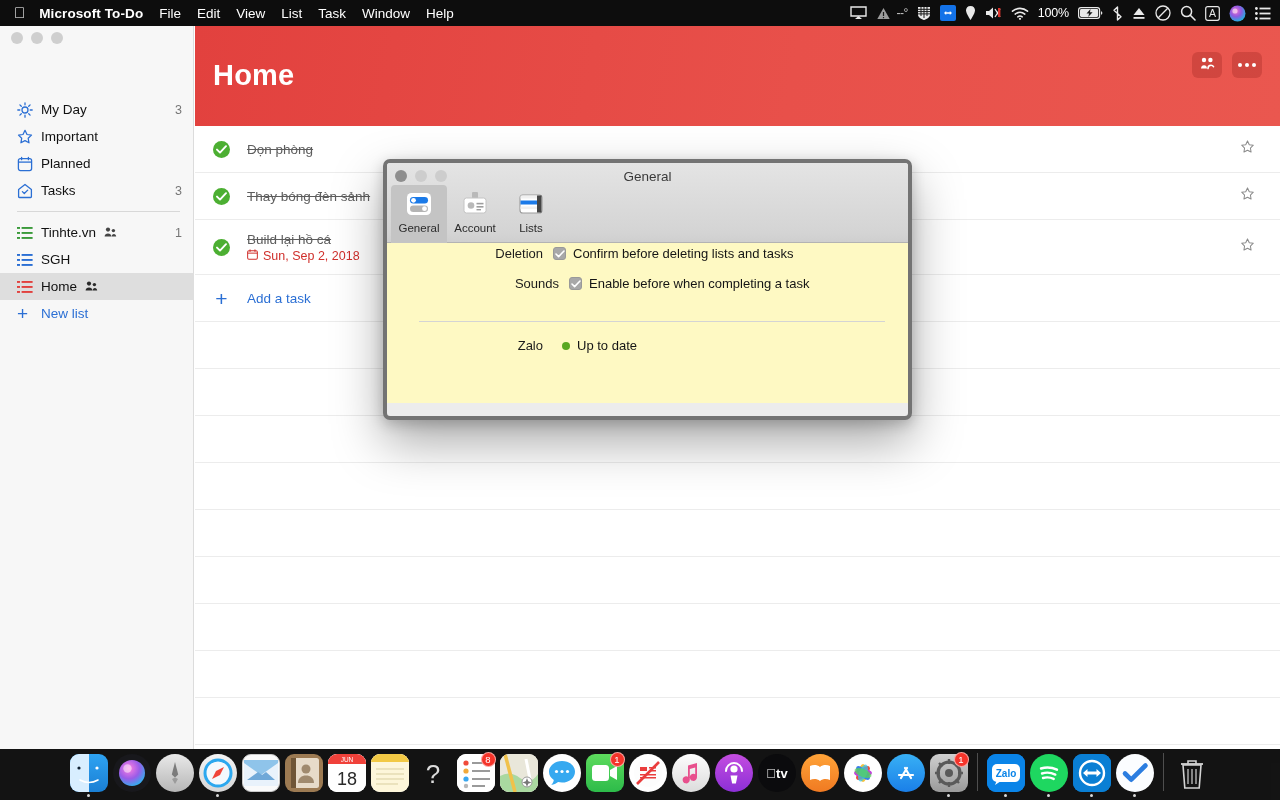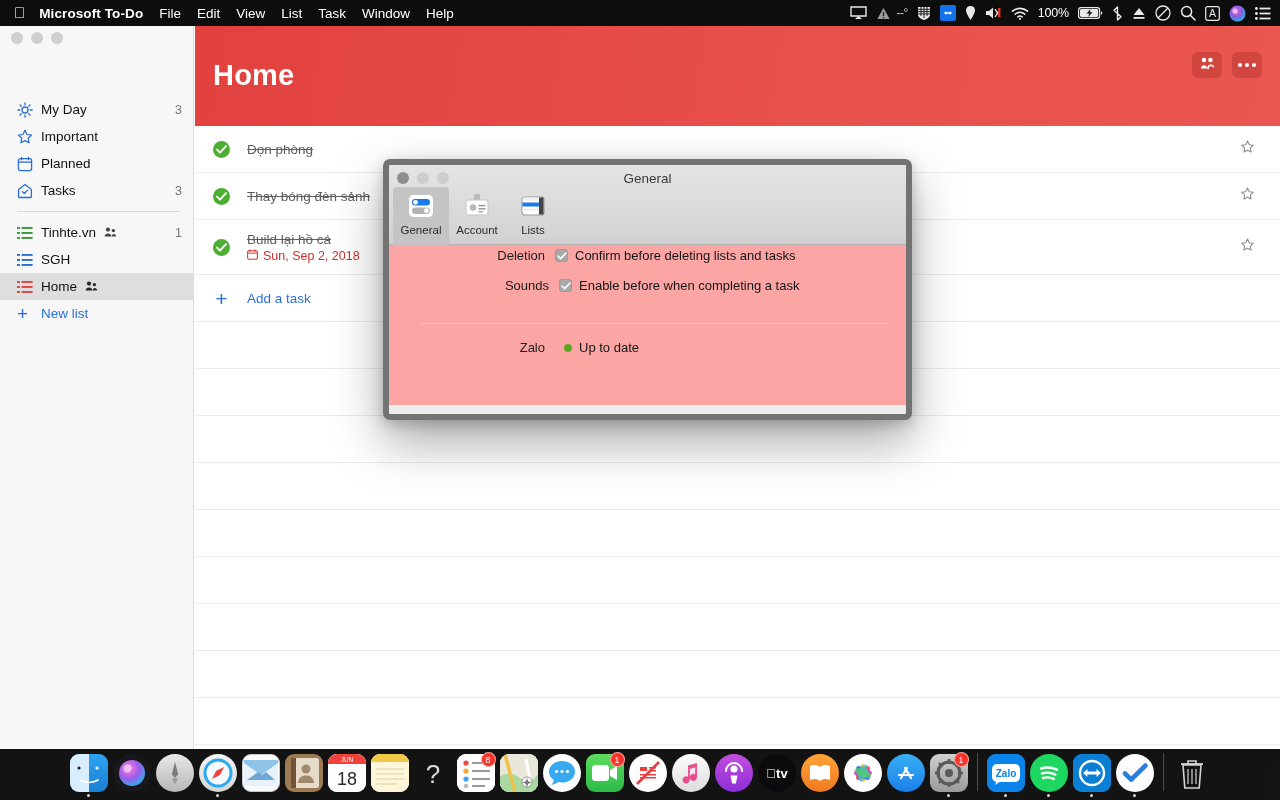--- a/index.html
+++ b/index.html
@@ -100,21 +100,21 @@
   .erow { height: 47px; border-bottom: 1px solid #ececec; }
 
   
   #prefs {
     position: absolute; left: 383px; top: 133px; width: 529px; height: 261px;
     background: #ececec;
     border-radius: 7px;
     box-shadow: 0 22px 50px rgba(0,0,0,.34), 0 4px 14px rgba(0,0,0,.2);
     z-index: 60;
     overflow: hidden;
-    border: 6px solid #737373;
+    border: 4px solid #737373;
   }
   #prefs-titlebar {
     position: relative; height: 80px;
     background: linear-gradient(180deg, #e4e4e4 0%, #d4d4d4 88%, #cfcfcf 100%);
     border-bottom: 1px solid #b3b3b3;
   }
   #prefs .ptraffic { position: absolute; left: 8px; top: 7px; display: flex; gap: 8px; }
   #prefs .ptl { width: 12px; height: 12px; border-radius: 50%; background: #cdcdcd; }
   #prefs .ptl.close { background: #8e8e8e; }
   #prefs-title {
@@ -123,21 +123,21 @@
   }
   .ptabs { position: absolute; left: 4px; top: 22px; display: flex; }
   .ptab {
     width: 56px; padding-top: 4px;
     display: flex; flex-direction: column; align-items: center; gap: 3px;
     font-size: 11.5px; color: #2b2b2b;
     border-radius: 4px 4px 0 0; height: 58px;
   }
   .ptab.sel { background: #c4c4c4; }
   .ptab .picon { width: 30px; height: 30px; display: flex; align-items: center; justify-content: center; }
-  #prefs-body { position: relative; height: 160px; background: #fca5a5; }
+  #prefs-body { position: relative; height: 160px; background: #fef9c3; }
   .prow { position: absolute; display: flex; align-items: center; }
   .plabel { font-size: 13px; color: #1c1c1c; text-align: right; }
   .cbox {
     width: 13px; height: 13px; border-radius: 3px;
     background: #a8a8a8; border: 1px solid #999;
     display: flex; align-items: center; justify-content: center; flex: 0 0 auto;
   }
   .ctext { font-size: 13px; color: #151515; margin-left: 7px; }
   .hr { position: absolute; left: 32px; top: 78px; width: 466px; height: 1px; background: #d4d4d4; }
   .gdot { width: 8px; height: 8px; border-radius: 50%; background: #5aa822; }
@@ -589,21 +589,21 @@
           <span class="plabel" style="width:156px;">Deletion</span>
           <span style="width:10px;"></span>
           <span class="cbox">
             <svg width="10" height="8" viewBox="0 0 10 8">
                 <path d="M1 4l2.6 2.6L9 1" fill="none" stroke="#fff" stroke-width="1.6" stroke-linecap="round" stroke-linejoin="round"></path>
               </svg>
           </span>
           <span class="ctext">Confirm before deleting lists and tasks</span>
         </div>
 
-        <div class="prow" style="left:4px; top:33px;align-items:center;">
+        <div class="prow" style="left:16px; top:33px;align-items:center;">
           <span class="plabel" style="width:156px;">Sounds</span>
           <span style="width:10px;"></span>
           <span class="cbox">
             <svg width="10" height="8" viewBox="0 0 10 8">
                 <path d="M1 4l2.6 2.6L9 1" fill="none" stroke="#fff" stroke-width="1.6" stroke-linecap="round" stroke-linejoin="round"></path>
               </svg>
           </span>
           <span class="ctext">Enable before when completing a task</span>
         </div>
 

